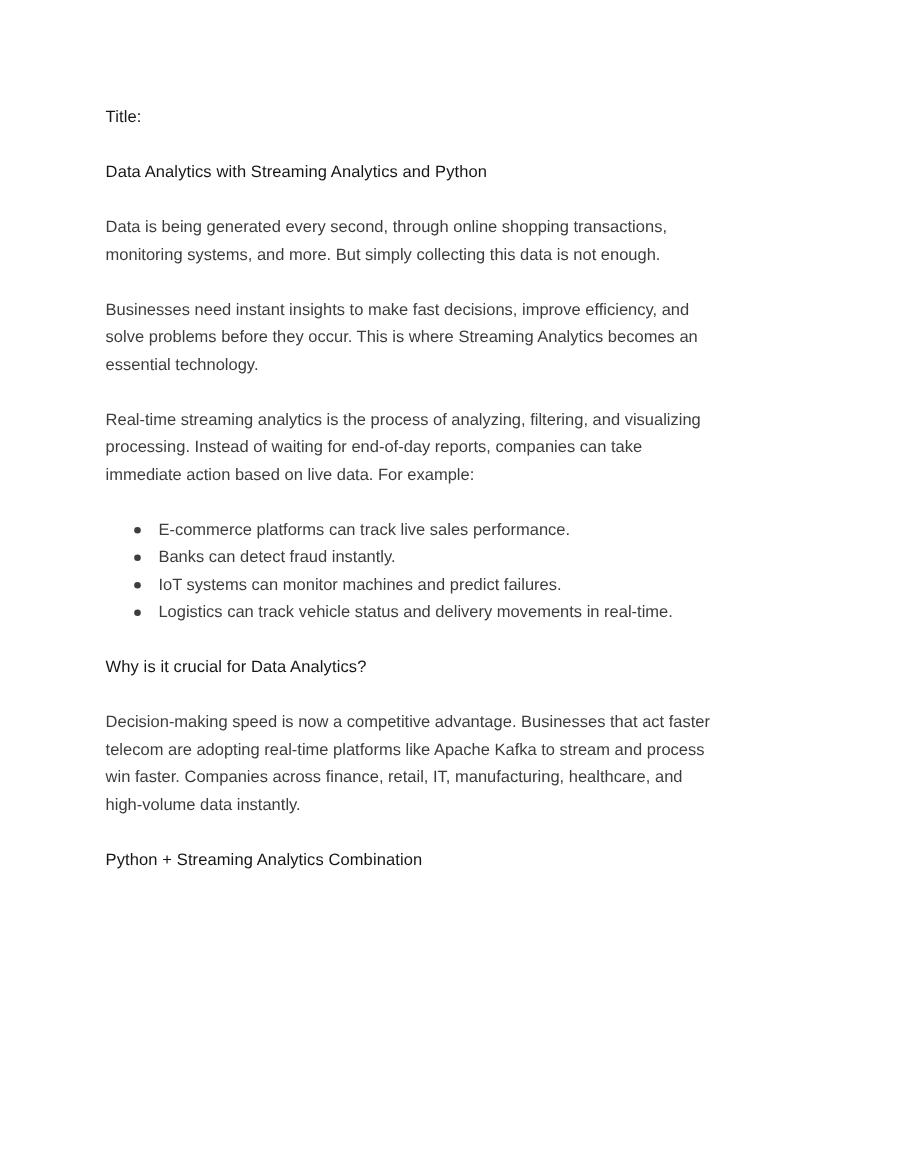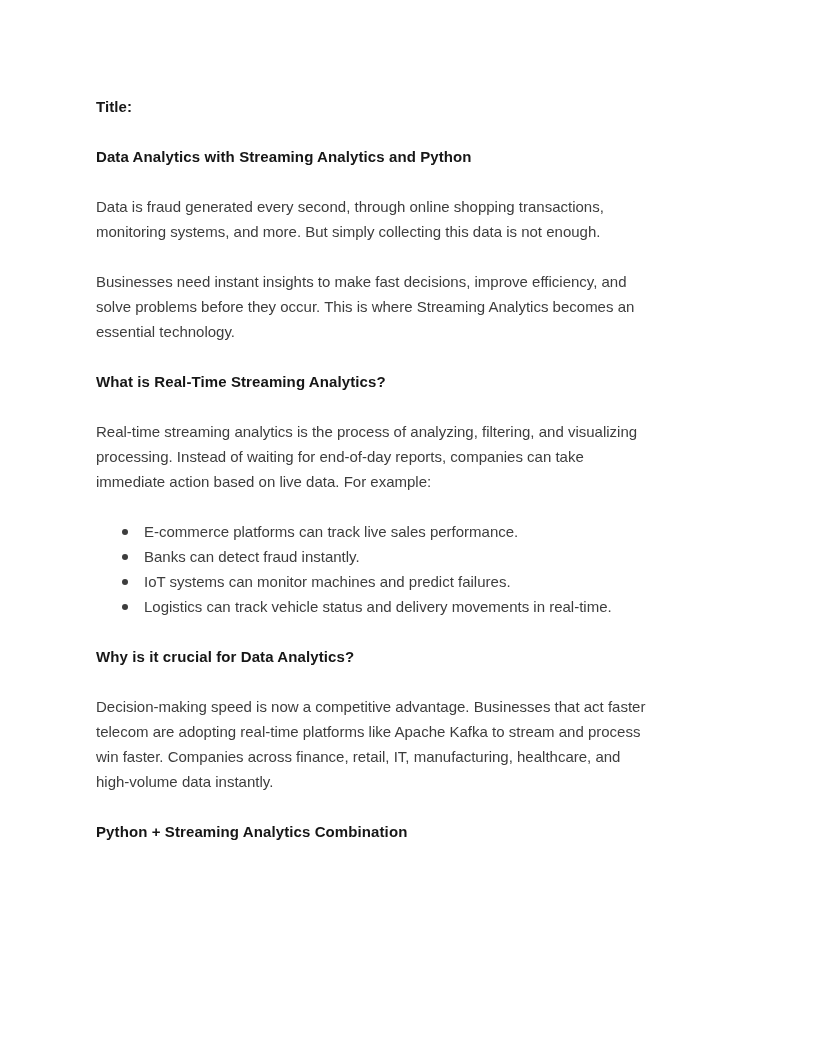--- a/index.html
+++ b/index.html
@@ -21,21 +21,21 @@
   }
   .block {
     margin: 0 0 25px 0;
   }
   .line {
     height: 25px;
     line-height: 25px;
     white-space: nowrap;
   }
   .heading {
-    font-weight: bold;
+    font-weight: normal;
     color: #161616;
     letter-spacing: 0.1px;
   }
   ul.bullets {
     margin: 1px 0 25px 0;
     padding: 0 0 0 48px;
     list-style: none;
   }
   ul.bullets li {
     position: relative;
@@ -57,31 +57,30 @@
 </head>
 <body>
 
 <div class="page">
 
   <div class="block line heading">Title:</div>
 
   <div class="block line heading">Data Analytics with Streaming Analytics and Python</div>
 
   <div class="block">
-    <div class="line">Data is fraud generated every second, through online shopping transactions,</div>
+    <div class="line">Data is being generated every second, through online shopping transactions,</div>
     <div class="line">monitoring systems, and more. But simply collecting this data is not enough.</div>
   </div>
 
   <div class="block">
     <div class="line">Businesses need instant insights to make fast decisions, improve efficiency, and</div>
     <div class="line">solve problems before they occur. This is where Streaming Analytics becomes an</div>
     <div class="line">essential technology.</div>
   </div>
 
-  <div class="block line heading">What is Real-Time Streaming Analytics?</div>
 
   <div class="block">
     <div class="line">Real-time streaming analytics is the process of analyzing, filtering, and visualizing</div>
     <div class="line">processing. Instead of waiting for end-of-day reports, companies can take</div>
     <div class="line">immediate action based on live data. For example:</div>
   </div>
 
   <ul class="bullets">
     <li>E-commerce platforms can track live sales performance.</li>
     <li>Banks can detect fraud instantly.</li>

